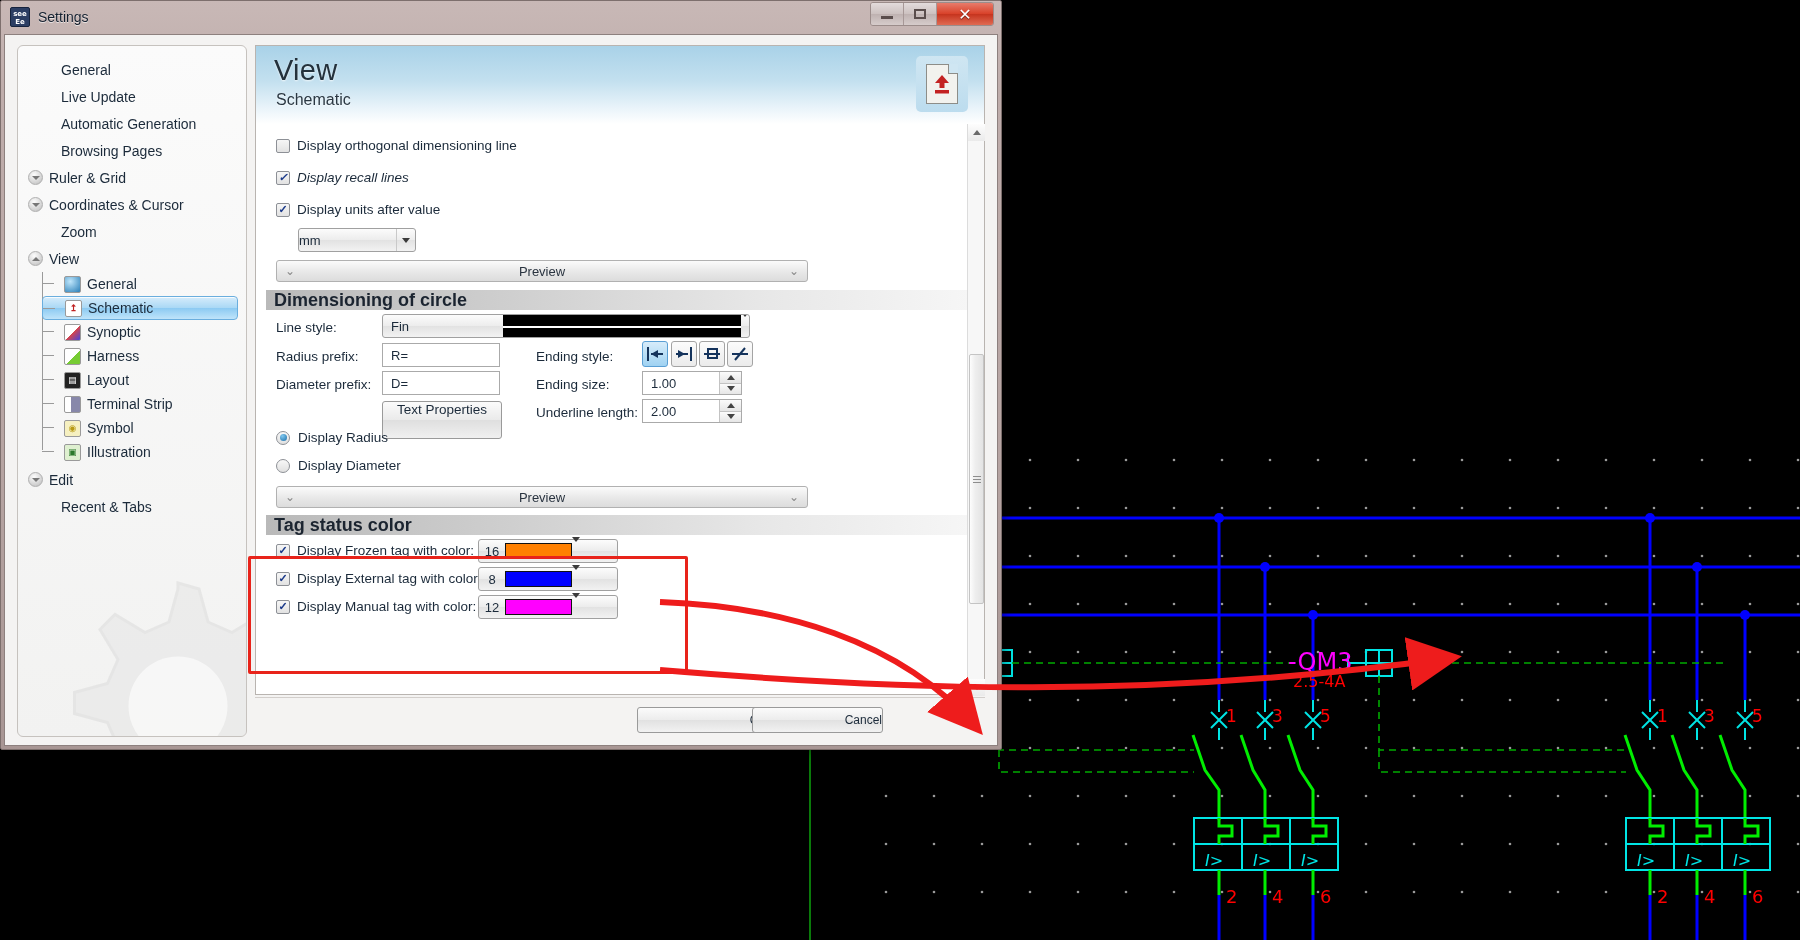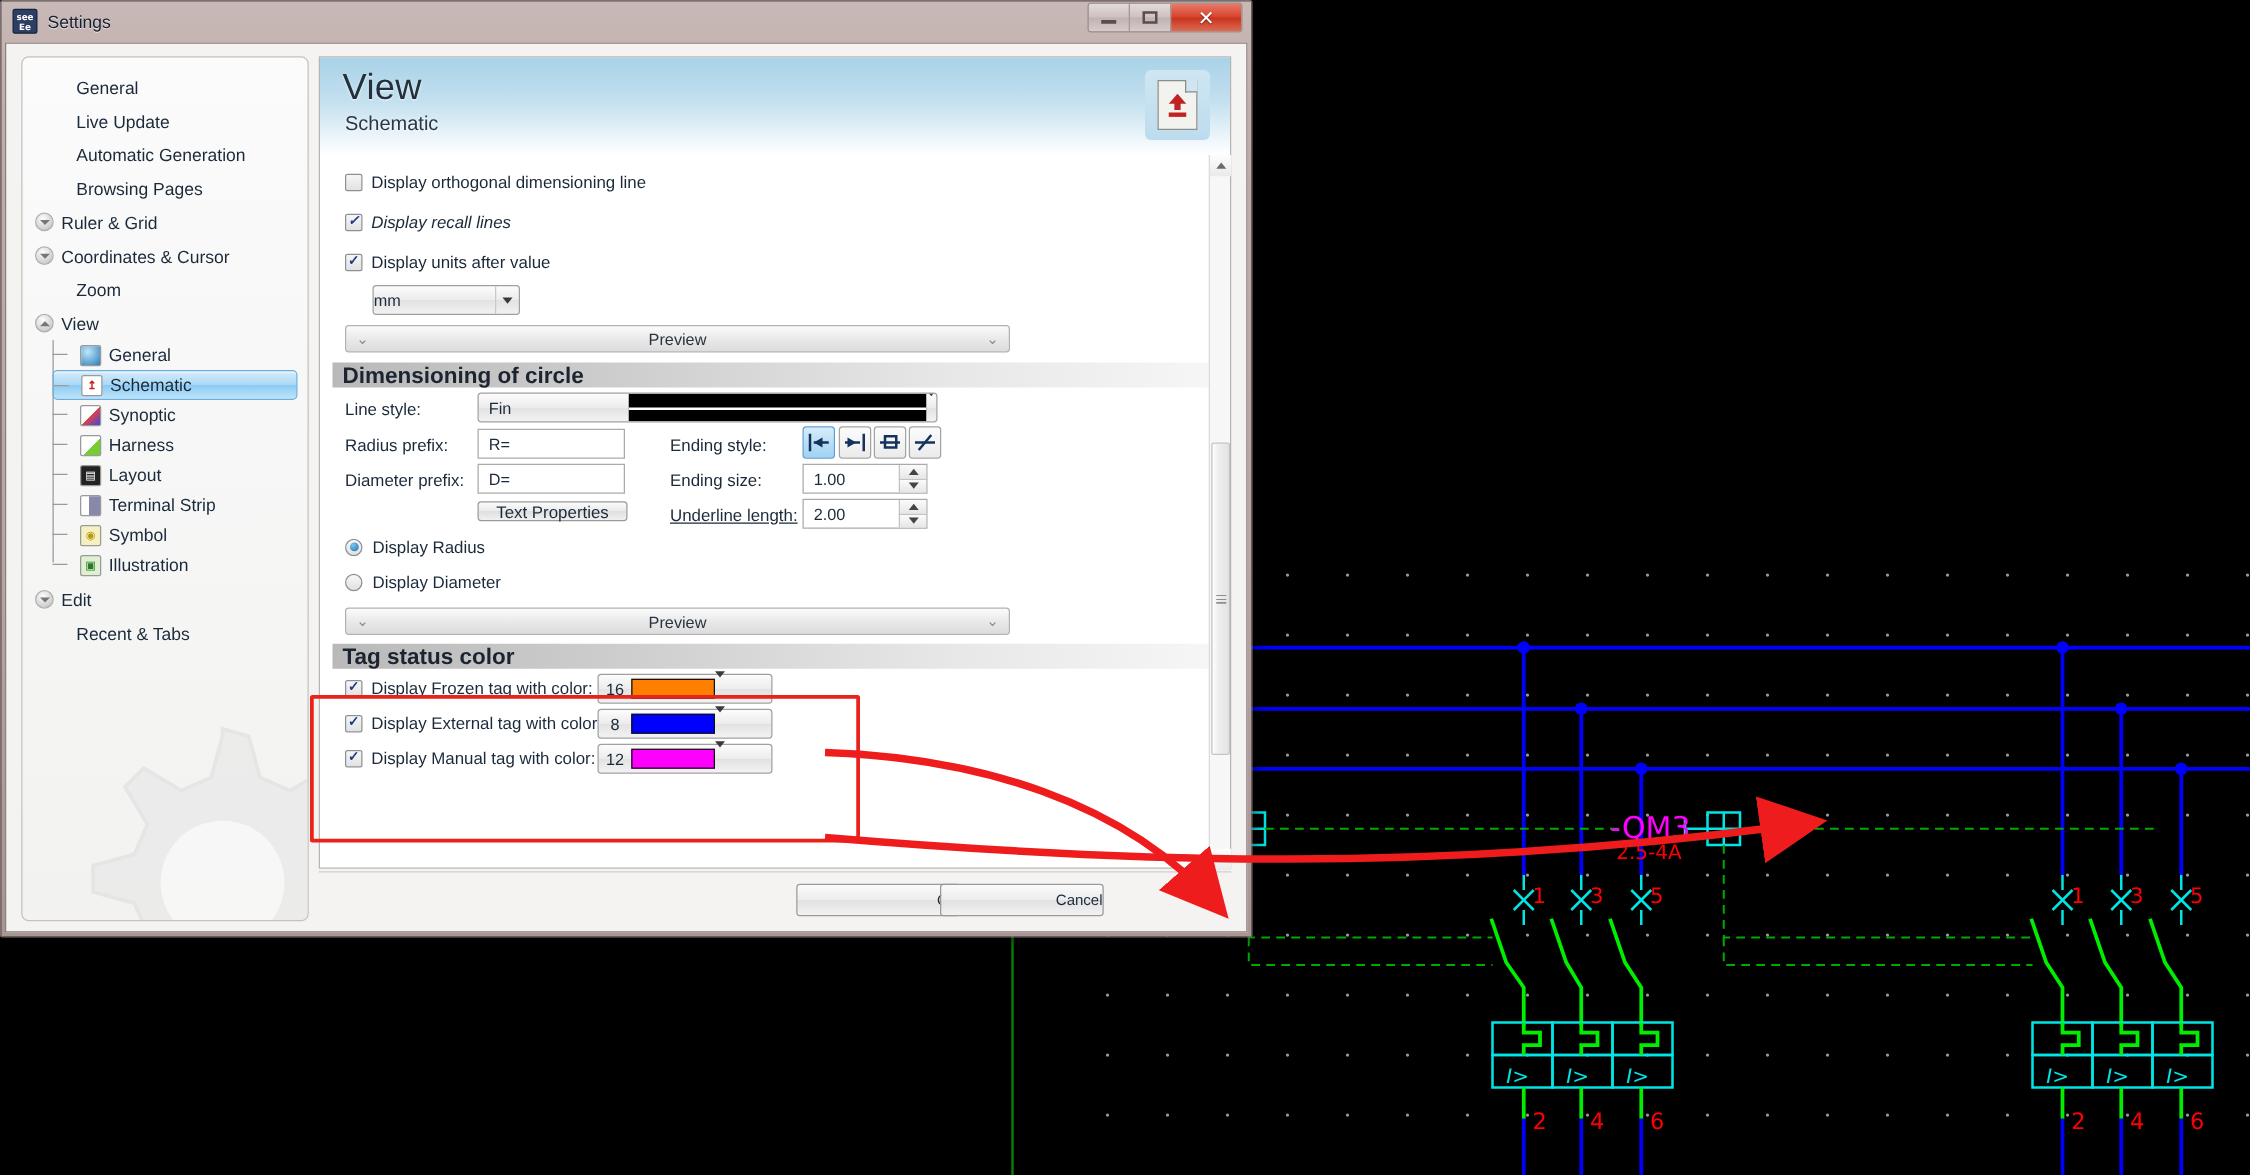--- a/index.html
+++ b/index.html
@@ -245,24 +245,24 @@
   .linestyle-combo {
     position: absolute; height: 24px; border: 1px solid #a0a0a0; border-radius: 3px;
     background: linear-gradient(180deg,#fcfcfc,#ececec 50%,#e2e2e2 51%,#f2f2f2);
     display:flex;align-items:center; overflow:hidden;
   }
   .ls-name { padding-left: 8px; font-size:13px;color:#1b2a3a; width: 120px; }
   .ls-preview { flex:1; height: 100%; background: #000; position: relative;}
   .ls-preview::after{ content:""; position:absolute; left:0; right:0; top:50%; height:2px; background:#fff; }
 
   .btn {
-    position: absolute; height: 16px;
+    position: absolute; height: 38px;
     border: 1px solid #9a9a9a; border-radius: 3px;
     background: linear-gradient(180deg,#fbfbfb,#eaeaea 50%,#dfdfdf 51%,#f0f0f0);
-    display:flex;align-items:center;justify-content:center;
+    display:flex;align-items:flex-start;justify-content:center;
     font-size: 13.5px; color: #1b2a3a;
   }
   .togglebtn {
     position: absolute; width: 26px; height: 26px;
     border: 1px solid #a4a4a4; border-radius: 3px;
     background: linear-gradient(180deg,#fcfcfc,#ebebeb);
     display:flex;align-items:center;justify-content:center;
   }
   .togglebtn.active {
     border-color: #5a9fd4;
@@ -945,21 +945,21 @@
               <span class="spin-btns">
                 <span class="spin-b top">
                     <span class="sp-up"></span>
                   </span>
                 <span class="spin-b">
                     <span class="sp-dn"></span>
                   </span>
               </span>
             </div>
 
-            <div class="lbl-s" style="left:280px; top:281px;text-decoration:underline;">Underline length:</div>
+            <div class="lbl-s" style="left:280px; top:281px;">Underline length:</div>
             <div class="spin" style="left:386px; top:275px; width:100px;">
               <span class="sval">2.00</span>
               <span class="spin-btns">
                 <span class="spin-b top">
                     <span class="sp-up"></span>
                   </span>
                 <span class="spin-b">
                     <span class="sp-dn"></span>
                   </span>
               </span>

